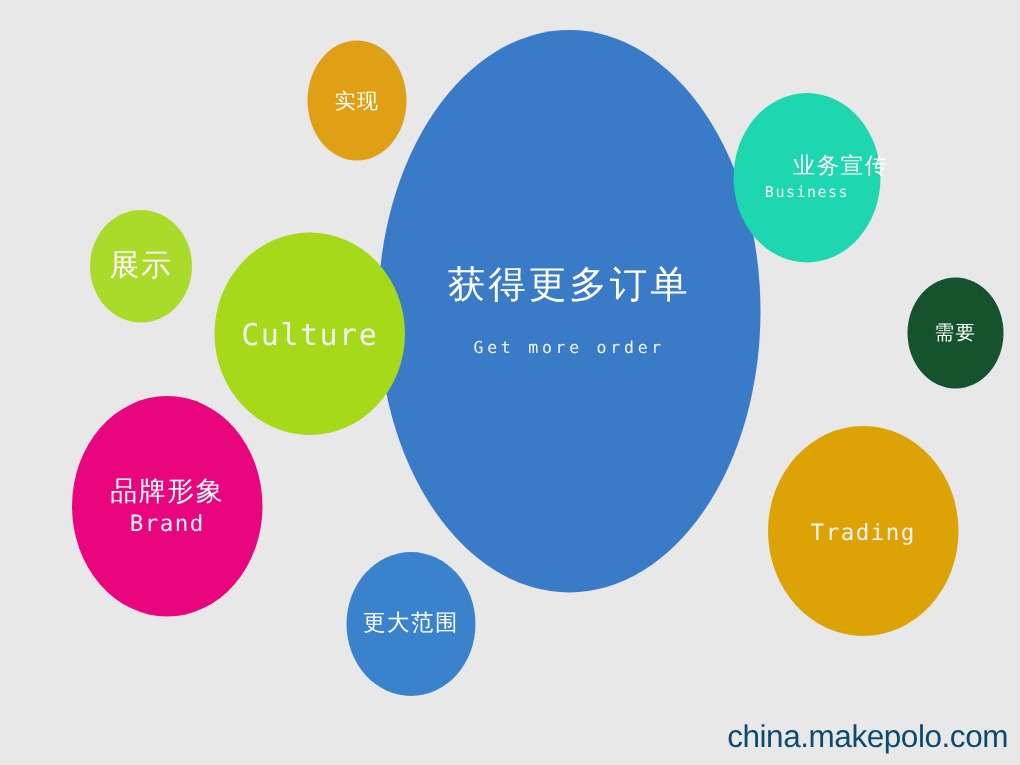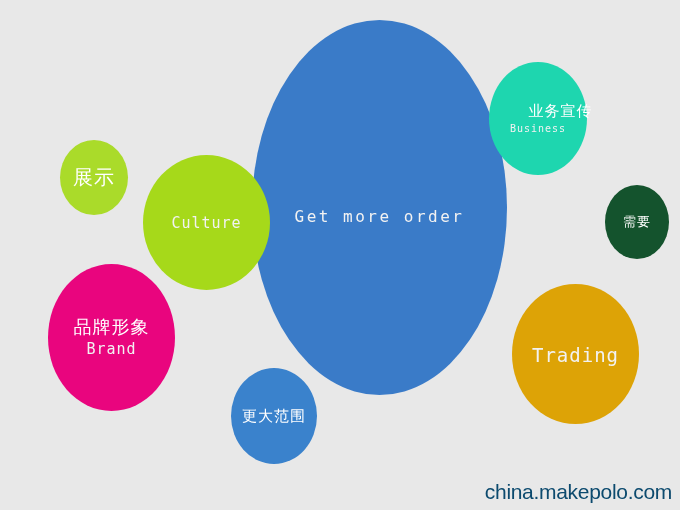--- a/index.html
+++ b/index.html
@@ -41,29 +41,29 @@
     margin-top: 3px;
   }
 
   
   #b-center {
     left: 252px; top: 20px;
     width: 255px; height: 375px;
     background: #3a7bc8;
   }
   #b-center .cn { font-size: 25px; letter-spacing: 2px; }
-  #b-center .en { font-size: 16px; letter-spacing: 2.5px; margin-top: 20px; }
+  #b-center .en { font-size: 11px; letter-spacing: 2.5px; margin-top: 20px; }
 
   #b-culture {
     left: 143px; top: 155px;
     width: 127px; height: 135px;
     background: #a6d91a;
   }
   #b-culture .cn { font-size: 18px; }
-  #b-culture .en { font-size: 15px; }
+  #b-culture .en { font-size: 20px; }
 
   #b-brand {
     left: 48px; top: 264px;
     width: 127px; height: 147px;
     background: #e9057e;
   }
   #b-brand .cn { font-size: 18px; }
   #b-brand .en { font-size: 15px; }
 
   #b-business {
@@ -73,21 +73,21 @@
   }
   #b-business .cn { font-size: 15px; margin-left: 45px; }
   #b-business .en { font-size: 10px; }
 
   #b-trading {
     left: 512px; top: 284px;
     width: 127px; height: 140px;
     background: #dda306;
   }
   #b-trading .cn { font-size: 18px; }
-  #b-trading .en { font-size: 19px; }
+  #b-trading .en { font-size: 15px; }
 
   #b-realize {
     left: 205px; top: 27px;
     width: 66px; height: 80px;
     background: #e0a015;
   }
   #b-realize .cn { font-size: 14px; }
 
   #b-display {
     left: 60px; top: 140px;
@@ -120,20 +120,21 @@
     letter-spacing: -0.3px;
     white-space: nowrap;
   }
 </style>
 </head>
 <body>
 
 <div id="canvas">
 
   <div class="bubble" id="b-center">
+    <span class="cn">获得更多订单</span>
     <span class="en">Get more order</span>
   </div>
 
   <div class="bubble" id="b-culture">
     <span class="en">Culture</span>
   </div>
 
   <div class="bubble" id="b-brand">
     <span class="cn">品牌形象</span>
     <span class="en">Brand</span>
@@ -141,20 +142,23 @@
 
   <div class="bubble" id="b-business">
     <span class="cn">业务宣传</span>
     <span class="en">Business</span>
   </div>
 
   <div class="bubble" id="b-trading">
     <span class="en">Trading</span>
   </div>
 
+  <div class="bubble" id="b-realize">
+    <span class="cn">实现</span>
+  </div>
 
   <div class="bubble" id="b-display">
     <span class="cn">展示</span>
   </div>
 
   <div class="bubble" id="b-need">
     <span class="cn">需要</span>
   </div>
 
   <div class="bubble" id="b-scope">

